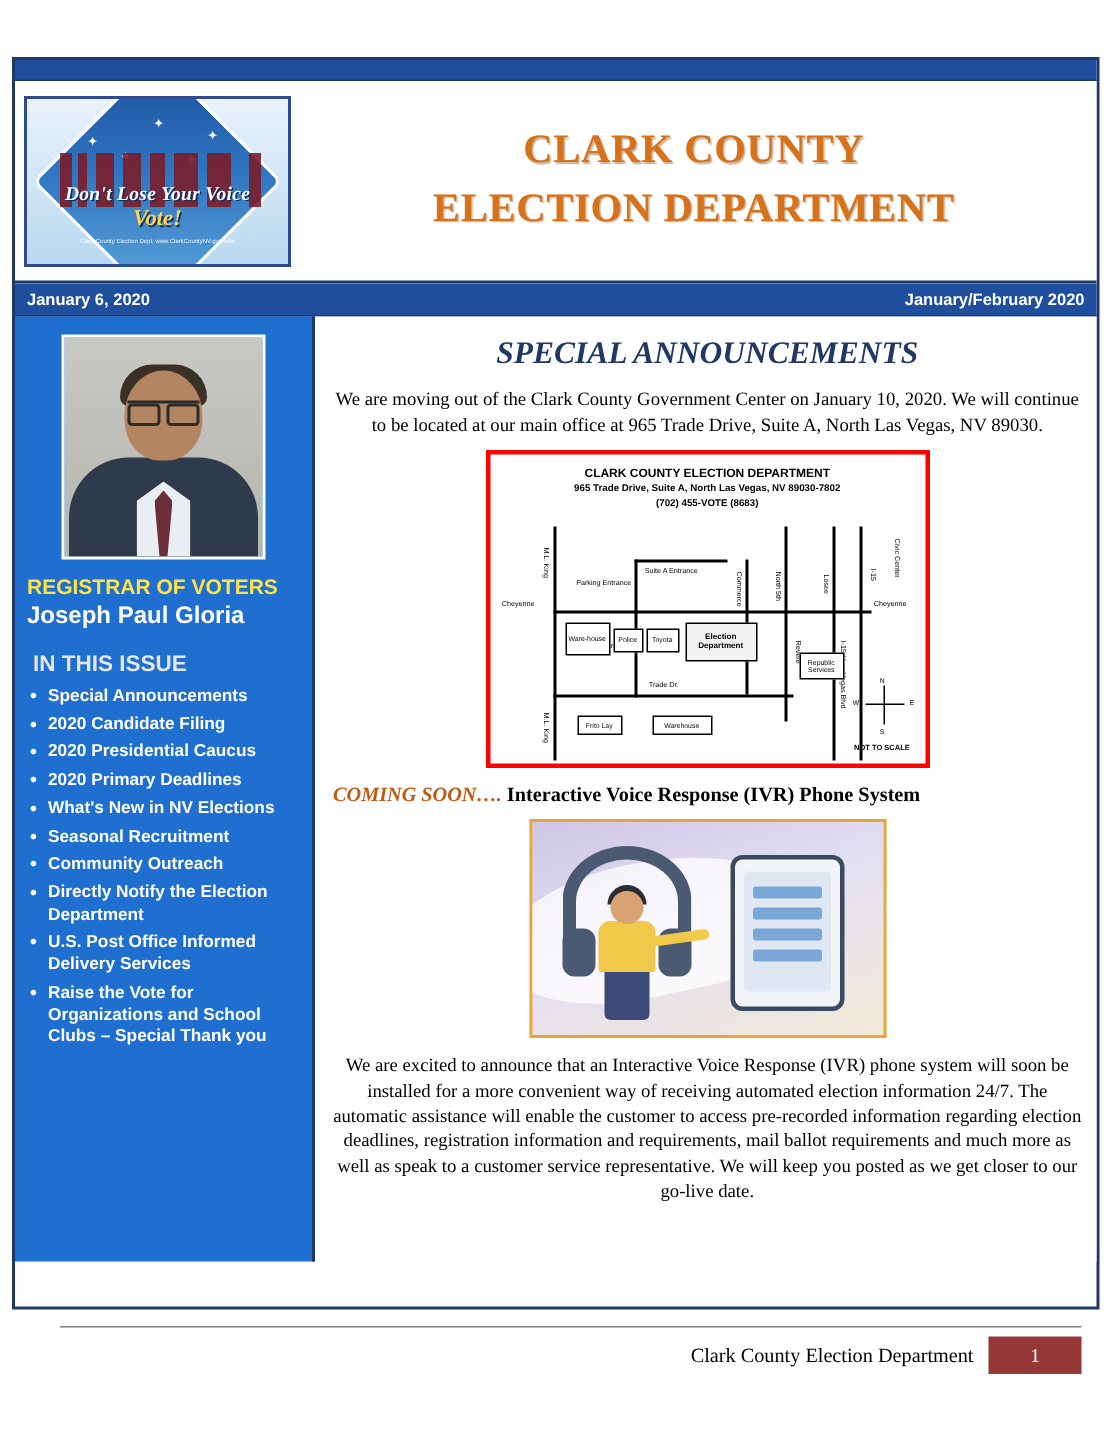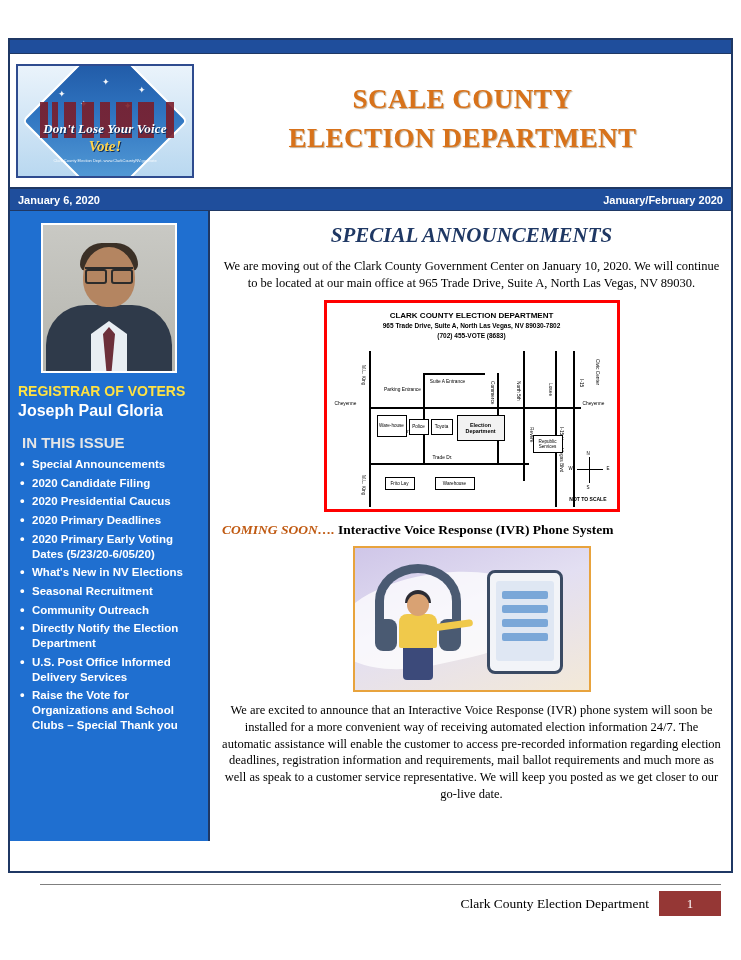--- a/index.html
+++ b/index.html
@@ -475,21 +475,21 @@
           <span class="logo-star" style="left:62px; top:34px;">✦</span>
           <span class="logo-star" style="left:106px; top:36px;">✦</span>
           <div class="logo-skyline"></div>
           <div class="logo-line1">Don't Lose Your Voice</div>
           <div class="logo-line2">Vote!</div>
           <div class="logo-sub">Clark County Election Dept.
 www.ClarkCountyNV.gov/vote</div>
         </div>
       </div>
       <div class="title-block">
-        <div class="title-line">SCALE COUNTY</div>
+        <div class="title-line">CLARK COUNTY</div>
         <div class="title-line">ELECTION DEPARTMENT</div>
       </div>
     </div>
 
     <div class="datebar">
       <span>January 6, 2020</span>
       <span>January/February 2020</span>
     </div>
 
     <div class="body-wrap">
@@ -504,21 +504,20 @@
           <div class="p-glasses"></div>
         </div>
         <div class="sb-head">REGISTRAR OF VOTERS</div>
         <div class="sb-name">Joseph Paul Gloria</div>
         <div class="sb-issue">IN THIS ISSUE</div>
         <ul class="toc">
           <li>Special Announcements</li>
           <li>2020 Candidate Filing</li>
           <li>2020 Presidential Caucus</li>
           <li>2020 Primary Deadlines</li>
-          <li>2020 Primary Early Voting Dates (5/23/20-6/05/20)</li>
           <li>What's New in NV Elections</li>
           <li>Seasonal Recruitment</li>
           <li>Community Outreach</li>
           <li>Directly Notify the Election Department</li>
           <li>U.S. Post Office Informed Delivery Services</li>
           <li>Raise the Vote for Organizations and School Clubs – Special Thank you</li>
         </ul>
       </div>
 
       <div class="main">

